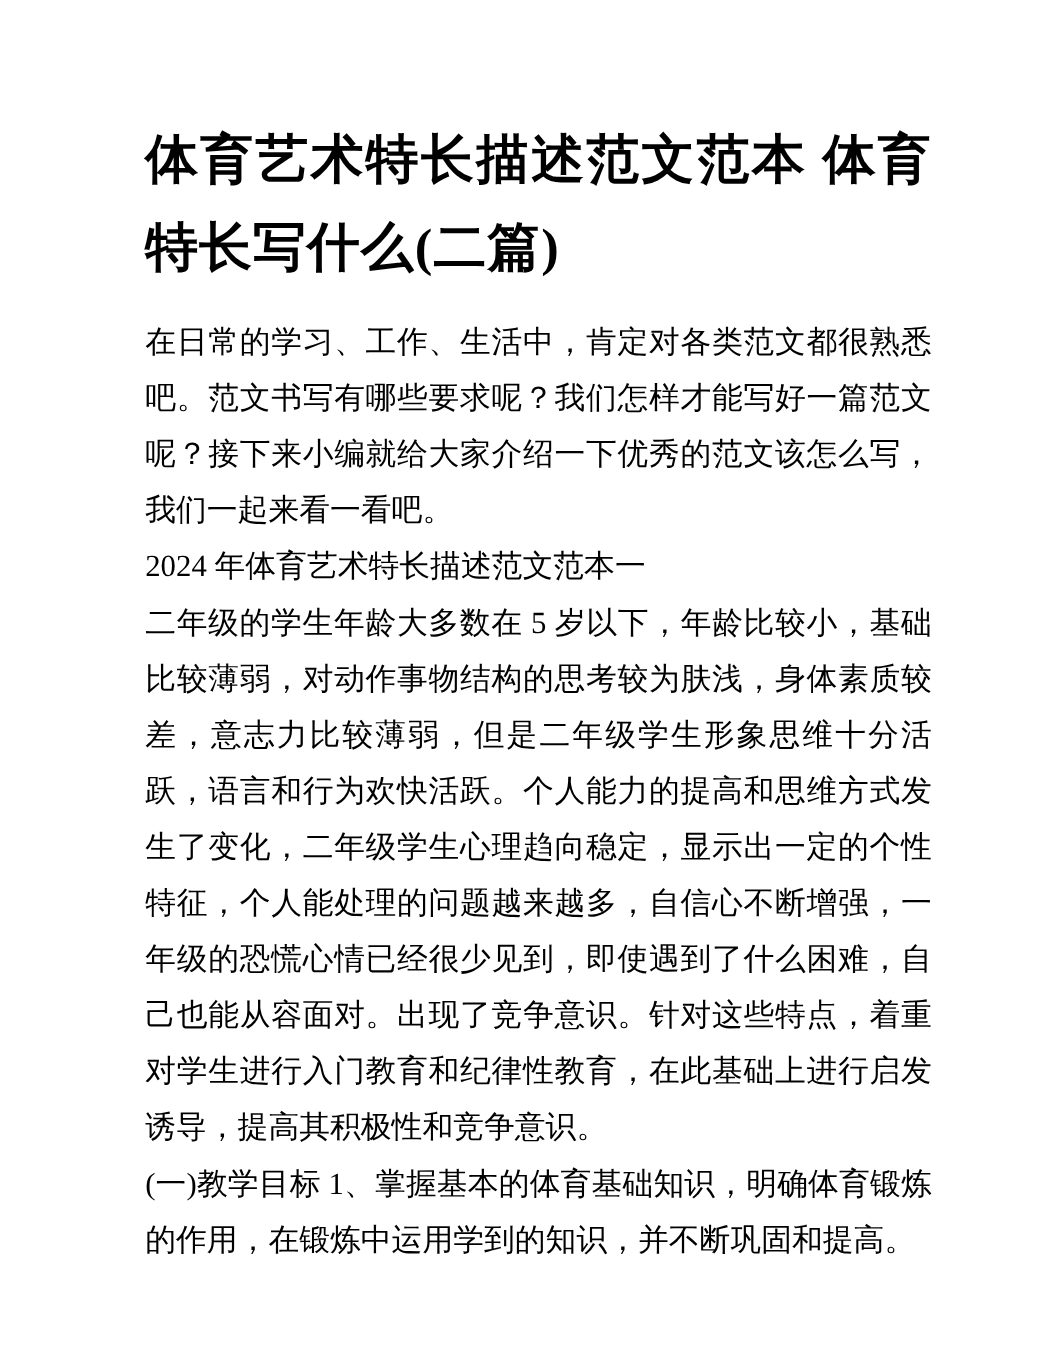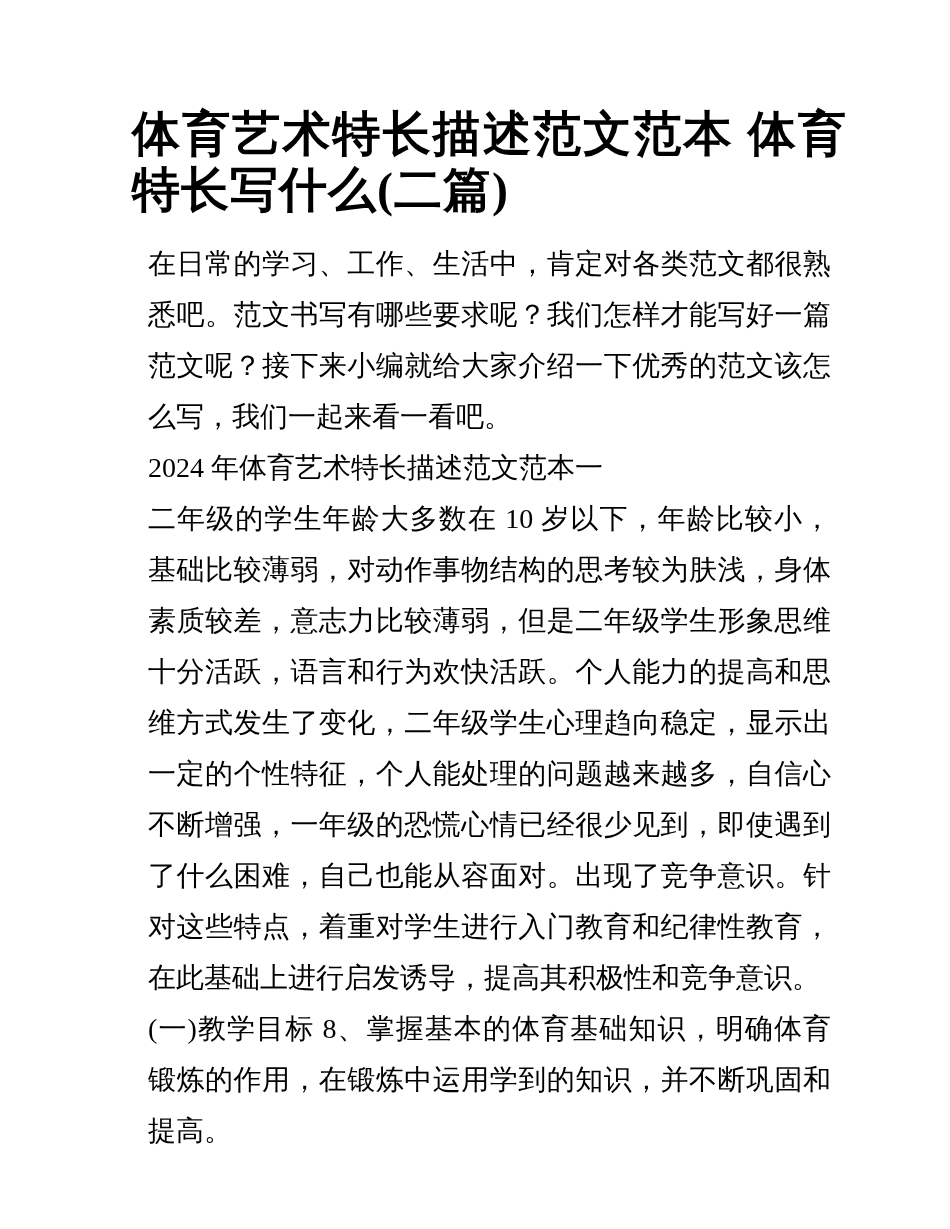--- a/index.html
+++ b/index.html
@@ -17,28 +17,28 @@
     font-family: "Liberation Serif", "DejaVu Serif", serif;
     overflow: hidden;
     box-sizing: border-box;
     padding: 106px 103px 0 132px;
   }
   .doc-title {
     margin: 0 0 20px 0;
     padding: 0;
     font-size: 48px;
     font-weight: 700;
-    line-height: 56px;
+    line-height: 80px;
     color: #000000;
     text-align: left;
     text-align: justify;
     letter-spacing: 1px;
   }
   .doc-body {
-    margin: 16px;
+    margin: 0;
     padding: 0;
   }
   .para {
     margin: 0;
     padding: 0;
     font-size: 28px;
     line-height: 51px;
     color: #000000;
     text-align: justify;
     text-justify: inter-ideograph;
@@ -46,16 +46,16 @@
   }
 </style>
 </head>
 <body>
 
 <div class="page">
   <h1 class="doc-title">体育艺术特长描述范文范本 体育特长写什么(二篇)</h1>
   <div class="doc-body">
       <p class="para">在日常的学习、工作、生活中，肯定对各类范文都很熟悉吧。范文书写有哪些要求呢？我们怎样才能写好一篇范文呢？接下来小编就给大家介绍一下优秀的范文该怎么写，我们一起来看一看吧。</p>
       <p class="para">2024 年体育艺术特长描述范文范本一</p>
-      <p class="para">二年级的学生年龄大多数在 10 岁以下，年龄比较小，基础比较薄弱，对动作事物结构的思考较为肤浅，身体素质较差，意志力比较薄弱，但是二年级学生形象思维十分活跃，语言和行为欢快活跃。个人能力的提高和思维方式发生了变化，二年级学生心理趋向稳定，显示出一定的个性特征，个人能处理的问题越来越多，自信心不断增强，一年级的恐慌心情已经很少见到，即使遇到了什么困难，自己也能从容面对。出现了竞争意识。针对这些特点，着重对学生进行入门教育和纪律性教育，在此基础上进行启发诱导，提高其积极性和竞争意识。</p>
-      <p class="para">(一)教学目标 8、掌握基本的体育基础知识，明确体育锻炼的作用，在锻炼中运用学到的知识，并不断巩固和提高。</p>
+      <p class="para">二年级的学生年龄大多数在 5 岁以下，年龄比较小，基础比较薄弱，对动作事物结构的思考较为肤浅，身体素质较差，意志力比较薄弱，但是二年级学生形象思维十分活跃，语言和行为欢快活跃。个人能力的提高和思维方式发生了变化，二年级学生心理趋向稳定，显示出一定的个性特征，个人能处理的问题越来越多，自信心不断增强，一年级的恐慌心情已经很少见到，即使遇到了什么困难，自己也能从容面对。出现了竞争意识。针对这些特点，着重对学生进行入门教育和纪律性教育，在此基础上进行启发诱导，提高其积极性和竞争意识。</p>
+      <p class="para">(一)教学目标 1、掌握基本的体育基础知识，明确体育锻炼的作用，在锻炼中运用学到的知识，并不断巩固和提高。</p>
     </div>
 </div>
 
 </body></html>

